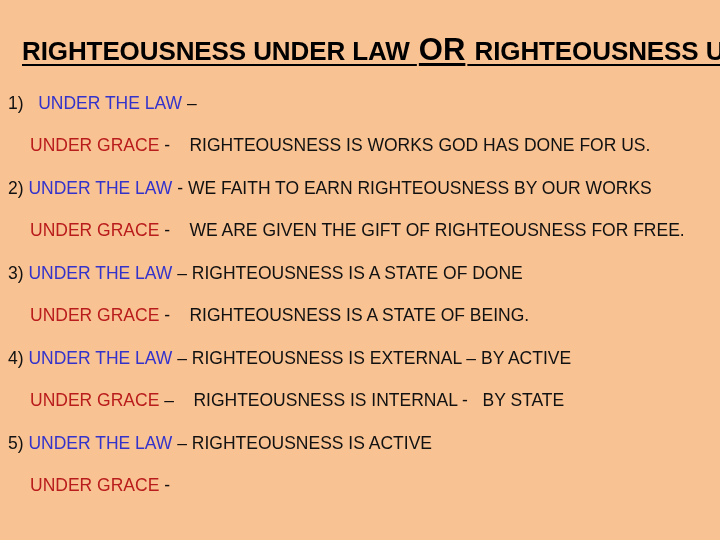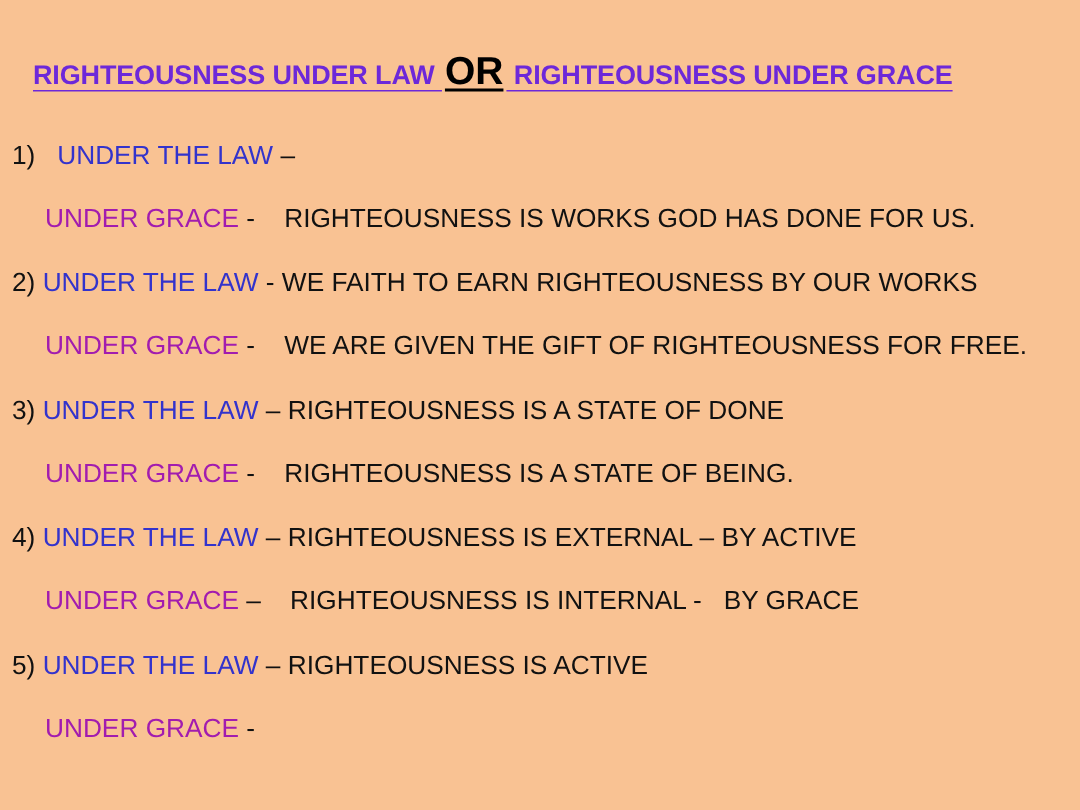--- a/index.html
+++ b/index.html
@@ -24,29 +24,29 @@
   
   .title-block {
     position: absolute;
     left: 22px;
     top: 34px;
     width: 1100px;
     white-space: nowrap;
     line-height: 1.05;
   }
   .title-part {
-    font-size: 18px;
+    font-size: 26px;
     font-weight: bold;
-    color: #6d28d9;
+    color: #000000;
     text-decoration: underline;
     text-underline-offset: 4px;
     letter-spacing: -0.1px;
   }
   .title-or {
-    font-size: 26px;
+    font-size: 31px;
     font-weight: bold;
     color: #000000;
     text-decoration: underline;
     text-underline-offset: 3px;
     padding: 0 2px;
     text-align: right;
   }
 
   
   .body-list {
@@ -63,21 +63,21 @@
     height: 42.5px;
     display: flex;
     align-items: center;
   }
   .line.law      { padding-left: 8px; }
   .line.law.first{ padding-left: 8px; }
   .line.grace    { padding-left: 30px; }
 
   .num      { color: #111111; white-space: pre; }
   .law-lbl  { color: #3333cc; }
-  .grace-lbl{ color: #a21caf; }
+  .grace-lbl{ color: #b91c1c; }
   .sep      { color: #111111; white-space: pre; }
   .rest     { color: #111111; white-space: pre; }
 </style>
 </head>
 <body>
 
 <div class="slide">
 
   <div class="title-block">
     <span class="title-part">RIGHTEOUSNESS UNDER LAW </span><span class="title-or">OR</span><span class="title-part"> RIGHTEOUSNESS UNDER GRACE</span>
@@ -118,21 +118,21 @@
       </div>
       <div class="line law">
         <span class="num">4) </span>
         <span class="law-lbl">UNDER THE LAW</span>
         <span class="sep"> – </span>
         <span class="rest">RIGHTEOUSNESS IS EXTERNAL – BY ACTIVE</span>
       </div>
       <div class="line grace">
         <span class="grace-lbl">UNDER GRACE</span>
         <span class="sep"> –    </span>
-        <span class="rest">RIGHTEOUSNESS IS INTERNAL -   BY GRACE</span>
+        <span class="rest">RIGHTEOUSNESS IS INTERNAL -   BY STATE</span>
       </div>
       <div class="line law">
         <span class="num">5) </span>
         <span class="law-lbl">UNDER THE LAW</span>
         <span class="sep"> – </span>
         <span class="rest">RIGHTEOUSNESS IS ACTIVE</span>
       </div>
       <div class="line grace">
         <span class="grace-lbl">UNDER GRACE</span>
         <span class="sep"> -    </span>

